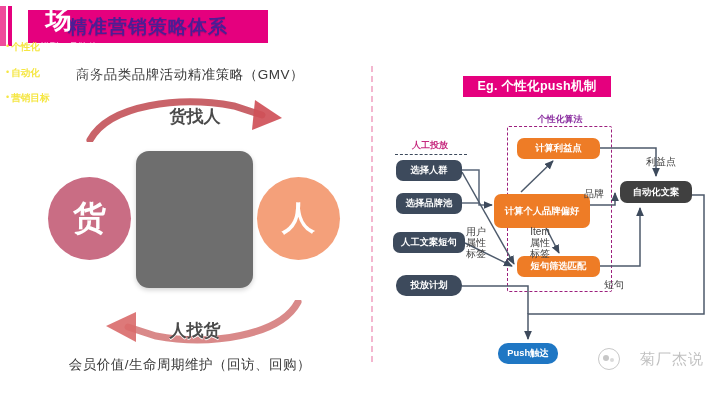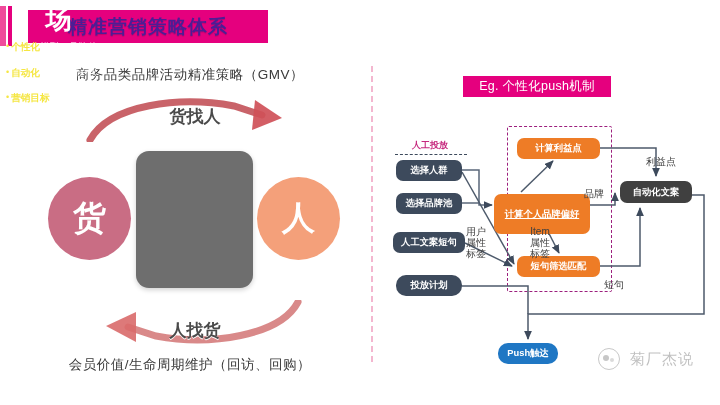--- a/index.html
+++ b/index.html
@@ -103,21 +103,21 @@
   .hl{color:#f5e642;font-weight:bold;margin-top:18px;}
 
   
   .eg-title-bar{
     position:absolute;left:463px;top:76px;width:148px;height:21px;
     background:#e5007e;
   }
   .eg-title-text{
     position:absolute;left:463px;top:76px;width:148px;height:21px;
     display:flex;align-items:center;justify-content:center;
-    color:#ffffff;font-size:12.5px;font-weight:normal;letter-spacing:.3px;
+    color:#ffffff;font-size:12.5px;font-weight:bold;letter-spacing:.3px;
   }
 
   .algo-label{
     position:absolute;left:505px;top:113px;width:110px;text-align:center;
     font-size:9px;color:#8b2fa0;font-weight:bold;
   }
   .algo-dash{
     position:absolute;left:507px;top:126px;width:103px;height:164px;
     border:1.6px dashed #9c1f7d;border-radius:2px;
     background:transparent;
@@ -142,21 +142,21 @@
   .nbox.orange{background:#ee7c26;}
   .nbox.pink{background:#404040;}
   .nbox.blue{background:#1f77c4;border-radius:10px;}
 
   .b-group{left:396px;top:160px;width:66px;height:21px;font-size:9.3px;}
   .b-pool{left:396px;top:193px;width:66px;height:21px;font-size:9.3px;}
   .b-copy{left:393px;top:232px;width:72px;height:21px;font-size:9.3px;}
   .b-plan{left:396px;top:275px;width:66px;height:21px;font-size:9.3px;border-radius:10px;}
 
   .b-profit{left:517px;top:138px;width:83px;height:21px;font-size:9.3px;}
-  .b-pref{left:494px;top:194px;width:96px;height:40px;font-size:9.3px;text-decoration:underline;}
+  .b-pref{left:494px;top:194px;width:96px;height:34px;font-size:9.3px;}
   .b-match{left:517px;top:256px;width:83px;height:21px;font-size:9.3px;}
 
   .b-auto{left:620px;top:181px;width:72px;height:22px;font-size:9.3px;}
   .b-push{left:498px;top:343px;width:60px;height:21px;font-size:9.3px;}
 
   .lbl{
     position:absolute;font-size:10px;color:#404040;line-height:1.12;
     font-weight:normal;
   }
   .lbl-user{left:466px;top:226px;width:20px;text-align:center;}
@@ -165,21 +165,21 @@
   .lbl-profit{left:646px;top:156px;width:30px;}
   .lbl-short{left:604px;top:279px;width:26px;}
 
   svg.wires{position:absolute;left:0;top:0;width:720px;height:405px;pointer-events:none;}
 
   
   .wm{
     position:absolute;left:598px;top:348px;width:112px;height:46px;
     opacity:.55;
   }
-  .wm-row{display:flex;align-items:center;gap:10px;}
+  .wm-row{display:flex;align-items:center;gap:20px;}
   .wm-logo{
     width:20px;height:20px;border-radius:50%;
     border:1.6px solid #9a9a9a;position:relative;flex:0 0 auto;
   }
   .wm-logo:before{
     content:"";position:absolute;left:4px;top:6px;width:6px;height:6px;
     border-radius:50%;background:#9a9a9a;
   }
   .wm-logo:after{
     content:"";position:absolute;left:11px;top:9px;width:4px;height:4px;
@@ -239,20 +239,21 @@
       <span class="dot">•</span>
       <span class="txt"><span class="hl">营销目标</span><span>（GMV、会员健康度维护）</span></span>
     </div>
   </div>
 
   <div class="left-caption-bottom">会员价值/生命周期维护（回访、回购）</div>
 
   <div class="eg-title-bar"></div>
   <div class="eg-title-text">Eg. 个性化push机制</div>
 
+  <div class="algo-label">个性化算法</div>
   <div class="algo-dash"></div>
 
   <div class="manual-label">人工投放</div>
   <div class="manual-dash"></div>
 
   <svg class="wires" viewBox="0 0 720 405">
     <defs>
       <marker id="ah" markerWidth="7" markerHeight="7" refX="5.4" refY="2.6" orient="auto">
         <polygon points="0,0 6,2.6 0,5.2" fill="#3d4a5c"></polygon>
       </marker>

